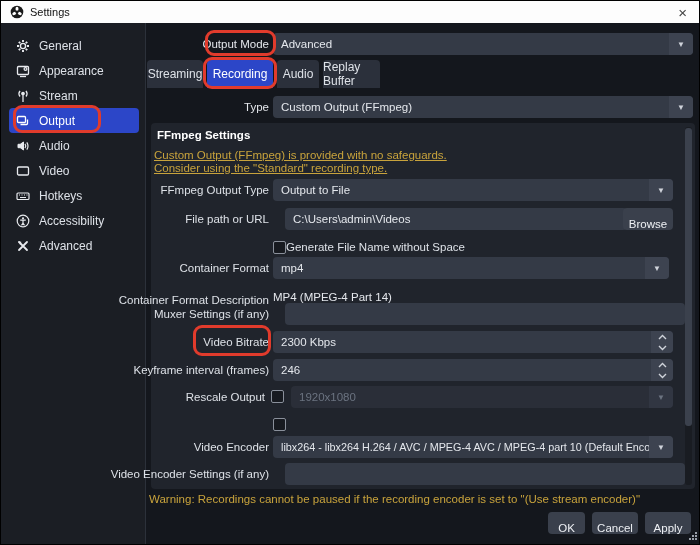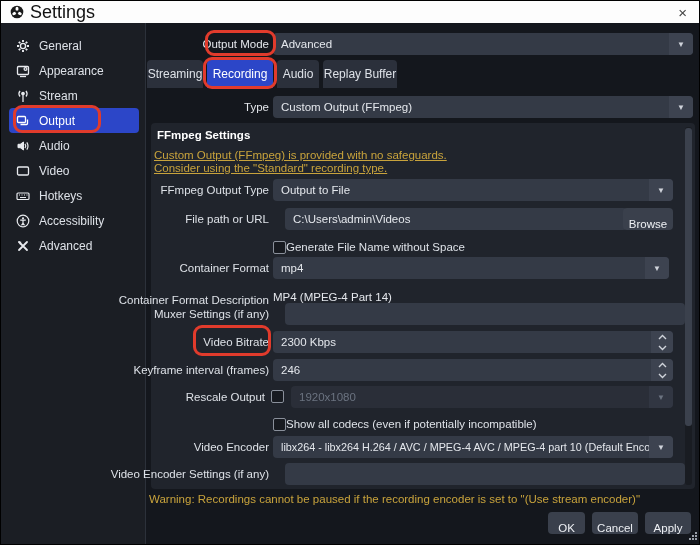--- a/index.html
+++ b/index.html
@@ -14,21 +14,21 @@
     --btn-bg:#3a404c;
     --txt:#e4e7ec;
   }
   *{box-sizing:border-box;margin:0;padding:0;font-family:"Liberation Sans","DejaVu Sans",sans-serif;}
   body{background:#888;}
   .window{position:relative;width:700px;height:545px;background:var(--main-bg);
     border:1px solid #000;overflow:hidden;color:var(--txt);font-size:11.5px;}
   
   .titlebar{position:absolute;left:0;top:0;width:100%;height:22px;background:#fdfdfd;
     display:flex;align-items:center;padding:0 8px;color:#111;}
-  .titlebar .ttl{font-size:18px;margin-left:6px;}
+  .titlebar .ttl{font-size:11px;margin-left:6px;}
   .tclose{margin-left:auto;color:#444;font-size:15px;line-height:15px;cursor:default;padding:0 4px;}
   
   .sidebar{position:absolute;left:0;top:22px;bottom:0;width:145px;background:var(--side-bg);
     border-right:1px solid #2c313a;padding-top:10px;}
   .sitem{height:25px;margin:0 6px 0 8px;border-radius:4px;display:flex;align-items:center;
     padding-left:6px;gap:9px;font-size:12px;color:#dde1e7;cursor:default;}
   .sitem.sel{background:var(--accent);color:#fff;}
   .sicon{width:15px;height:15px;display:flex;align-items:center;justify-content:center;flex:none;}
   .sicon svg{width:14px;height:14px;}
   
@@ -185,21 +185,21 @@
 
   <div class="tab" style="left:146px;width:56px">
     <span>Streaming</span>
     </div>
   <div class="tab sel" style="left:206px;width:66px">
     <span>Recording</span>
     </div>
   <div class="tab" style="left:276px;width:42px">
     <span>Audio</span>
     </div>
-  <div class="tab" style="left:322px;width:74px">
+  <div class="tab" style="left:322px;width:57px">
     <span>Replay Buffer</span>
     </div>
 
   <div class="flabel" style="left:150px;top:95px;width:118px">Type</div>
   <div class="combo" style="left:272px;top:95px;width:420px">
     <span class="ctext">Custom Output (FFmpeg)</span>
     <span class="carrow">▼</span>
   </div>
 
   <div class="panel">
@@ -272,21 +272,20 @@
 
     <div class="frow-label" style="top:263px;right:430px">Rescale Output</div>
     <span class="cb" style="position:absolute;left:120px;top:267px"></span>
     <div class="combo disabled" style="left:140px;top:263px;width:382px">
       <span class="ctext">1920x1080</span>
       <span class="carrow">▼</span>
     </div>
 
     <div class="cbrow" style="left:122px;top:293px">
       <span class="cb"></span>
-      <span>Show all codecs (even if potentially incompatible)</span>
     </div>
 
     <div class="frow-label" style="top:313px">Video Encoder</div>
     <div class="combo" style="left:122px;top:313px;width:400px">
       <span class="ctext" style="font-size:10.8px">libx264 - libx264 H.264 / AVC / MPEG-4 AVC / MPEG-4 part 10 (Default Encoder)</span>
       <span class="carrow">▼</span>
     </div>
 
     <div class="frow-label" style="top:340px">Video Encoder Settings (if any)</div>
     <input class="tinput" style="left: 122px; top: 340px; width: 400px;" value="">

